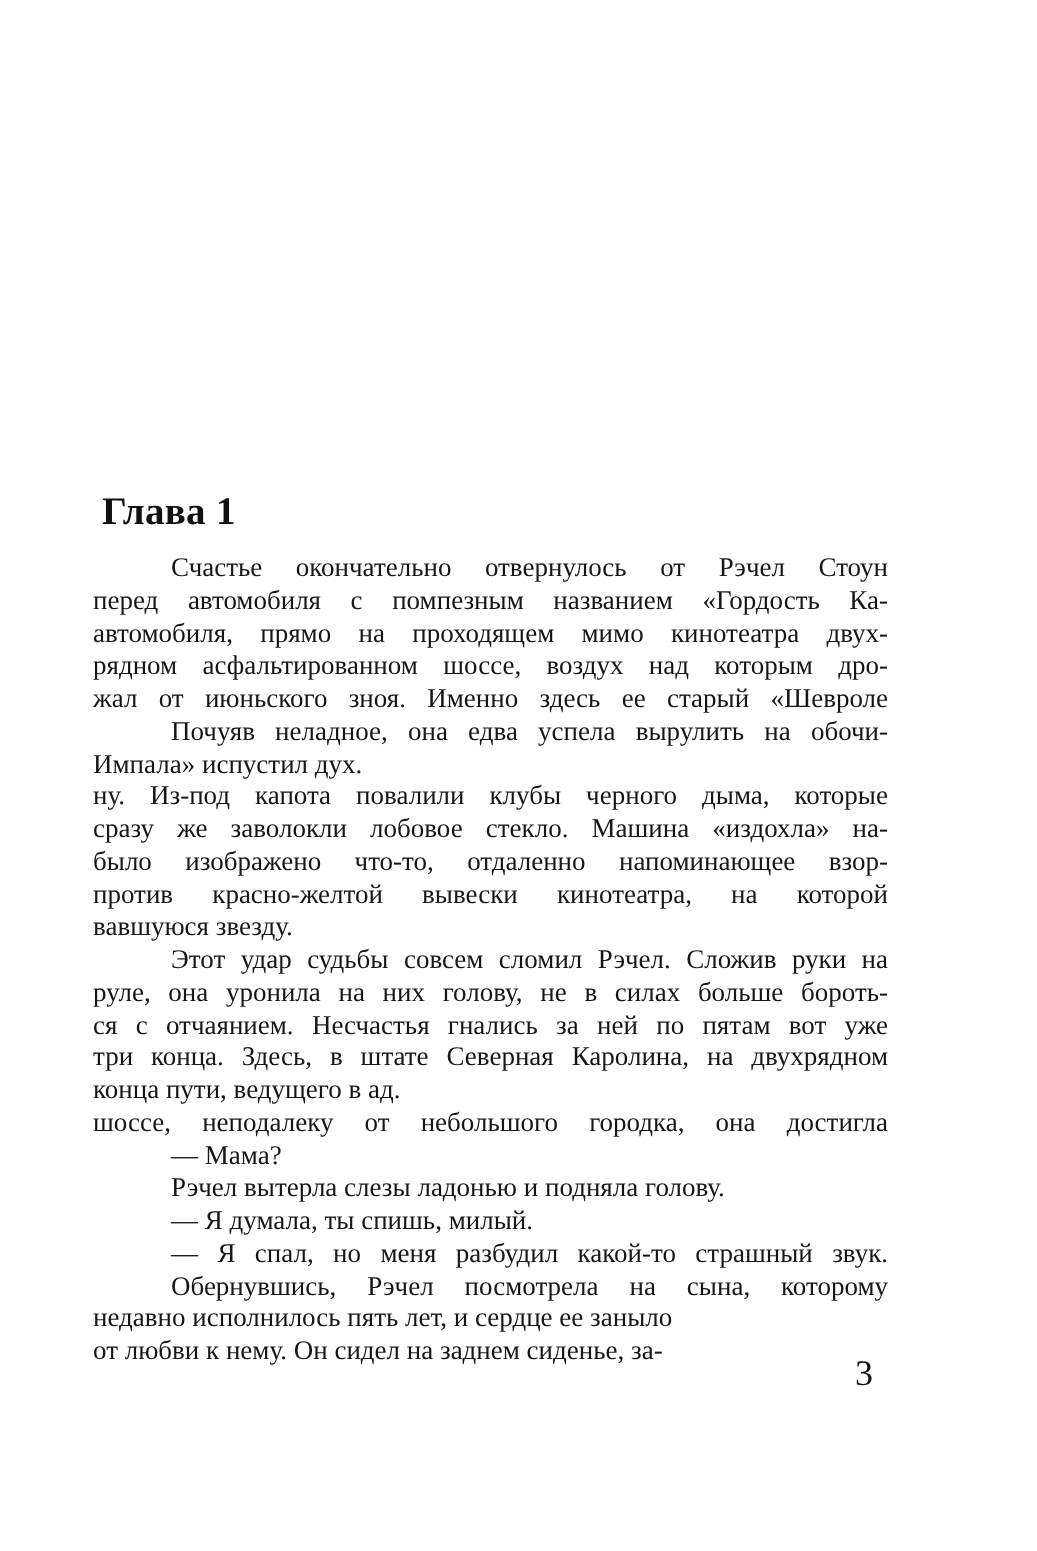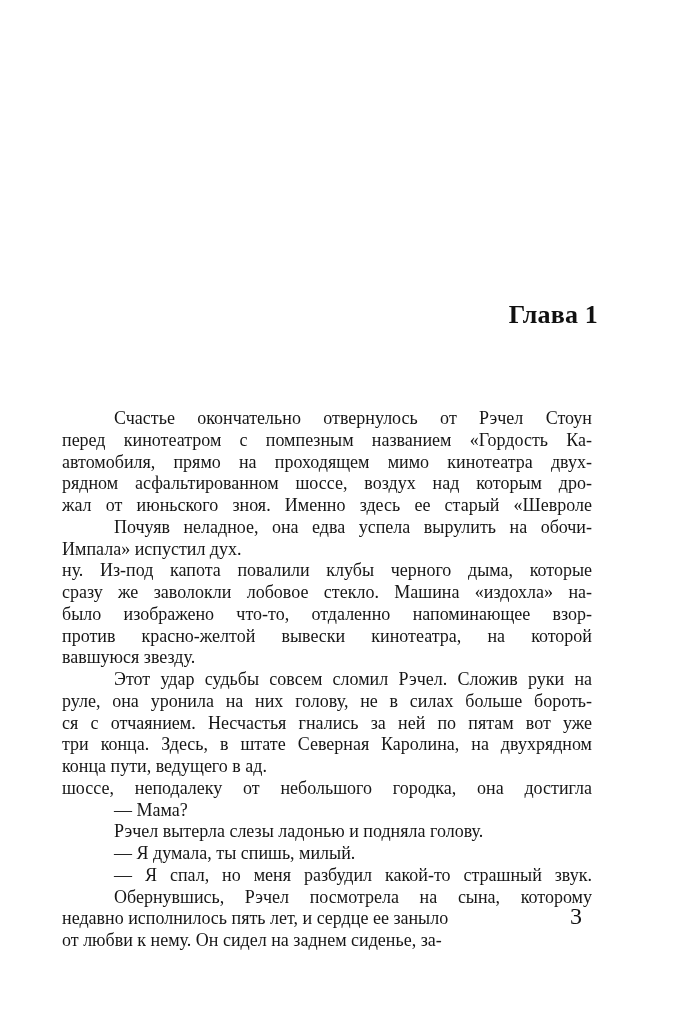--- a/index.html
+++ b/index.html
@@ -9,37 +9,36 @@
     height: 1034px;
     background: #ffffff;
     margin: 0 auto;
     overflow: hidden;
     font-family: "Liberation Serif", "DejaVu Serif", serif;
     color: #161616;
   }
   #chapter-title {
     position: absolute;
     left: 68px;
-    top: 300px;
+    top: 326px;
     width: 530px;
-    text-align: right;
+    text-align: left;
     font-size: 26px;
     line-height: 30px;
     font-weight: bold;
     color: #111111;
     letter-spacing: 0.2px;
   }
   #text-block {
     position: absolute;
     left: 62px;
     top: 368px;
     width: 530px;
     font-size: 18px;
     line-height: 21.75px;
-    margin-top: 40px;
   }
   .ln { min-height: 21.75px; }
   .j { text-align: justify; text-align-last: justify; }
   .in { text-indent: 52px; }
   #page-number {
     position: absolute;
     left: 570px;
     top: 902px;
     font-size: 24px;
     line-height: 28px;
@@ -48,21 +47,21 @@
 </style>
 </head>
 <body>
 
 <div id="page">
 
   <div id="chapter-title">Глава 1</div>
 
   <div id="text-block">
     <div class="ln in j">Счастье окончательно отвернулось от Рэчел Стоун</div>
-    <div class="ln j">перед кинотеатром с помпезным названием «Гордость Ка-</div>
+    <div class="ln j">перед автомобиля с помпезным названием «Гордость Ка-</div>
     <div class="ln j">автомобиля, прямо на проходящем мимо кинотеатра двух-</div>
     <div class="ln j">рядном асфальтированном шоссе, воздух над которым дро-</div>
     <div class="ln j">жал от июньского зноя. Именно здесь ее старый «Шевроле</div>
     <div class="ln in j">Почуяв неладное, она едва успела вырулить на обочи-</div>
     <div class="ln">Импала» испустил дух.</div>
     <div class="ln j">ну. Из-под капота повалили клубы черного дыма, которые</div>
     <div class="ln j">сразу же заволокли лобовое стекло. Машина «издохла» на-</div>
     <div class="ln j">было изображено что-то, отдаленно напоминающее взор-</div>
     <div class="ln j">против красно-желтой вывески кинотеатра, на которой</div>
     <div class="ln">вавшуюся звезду.</div>

